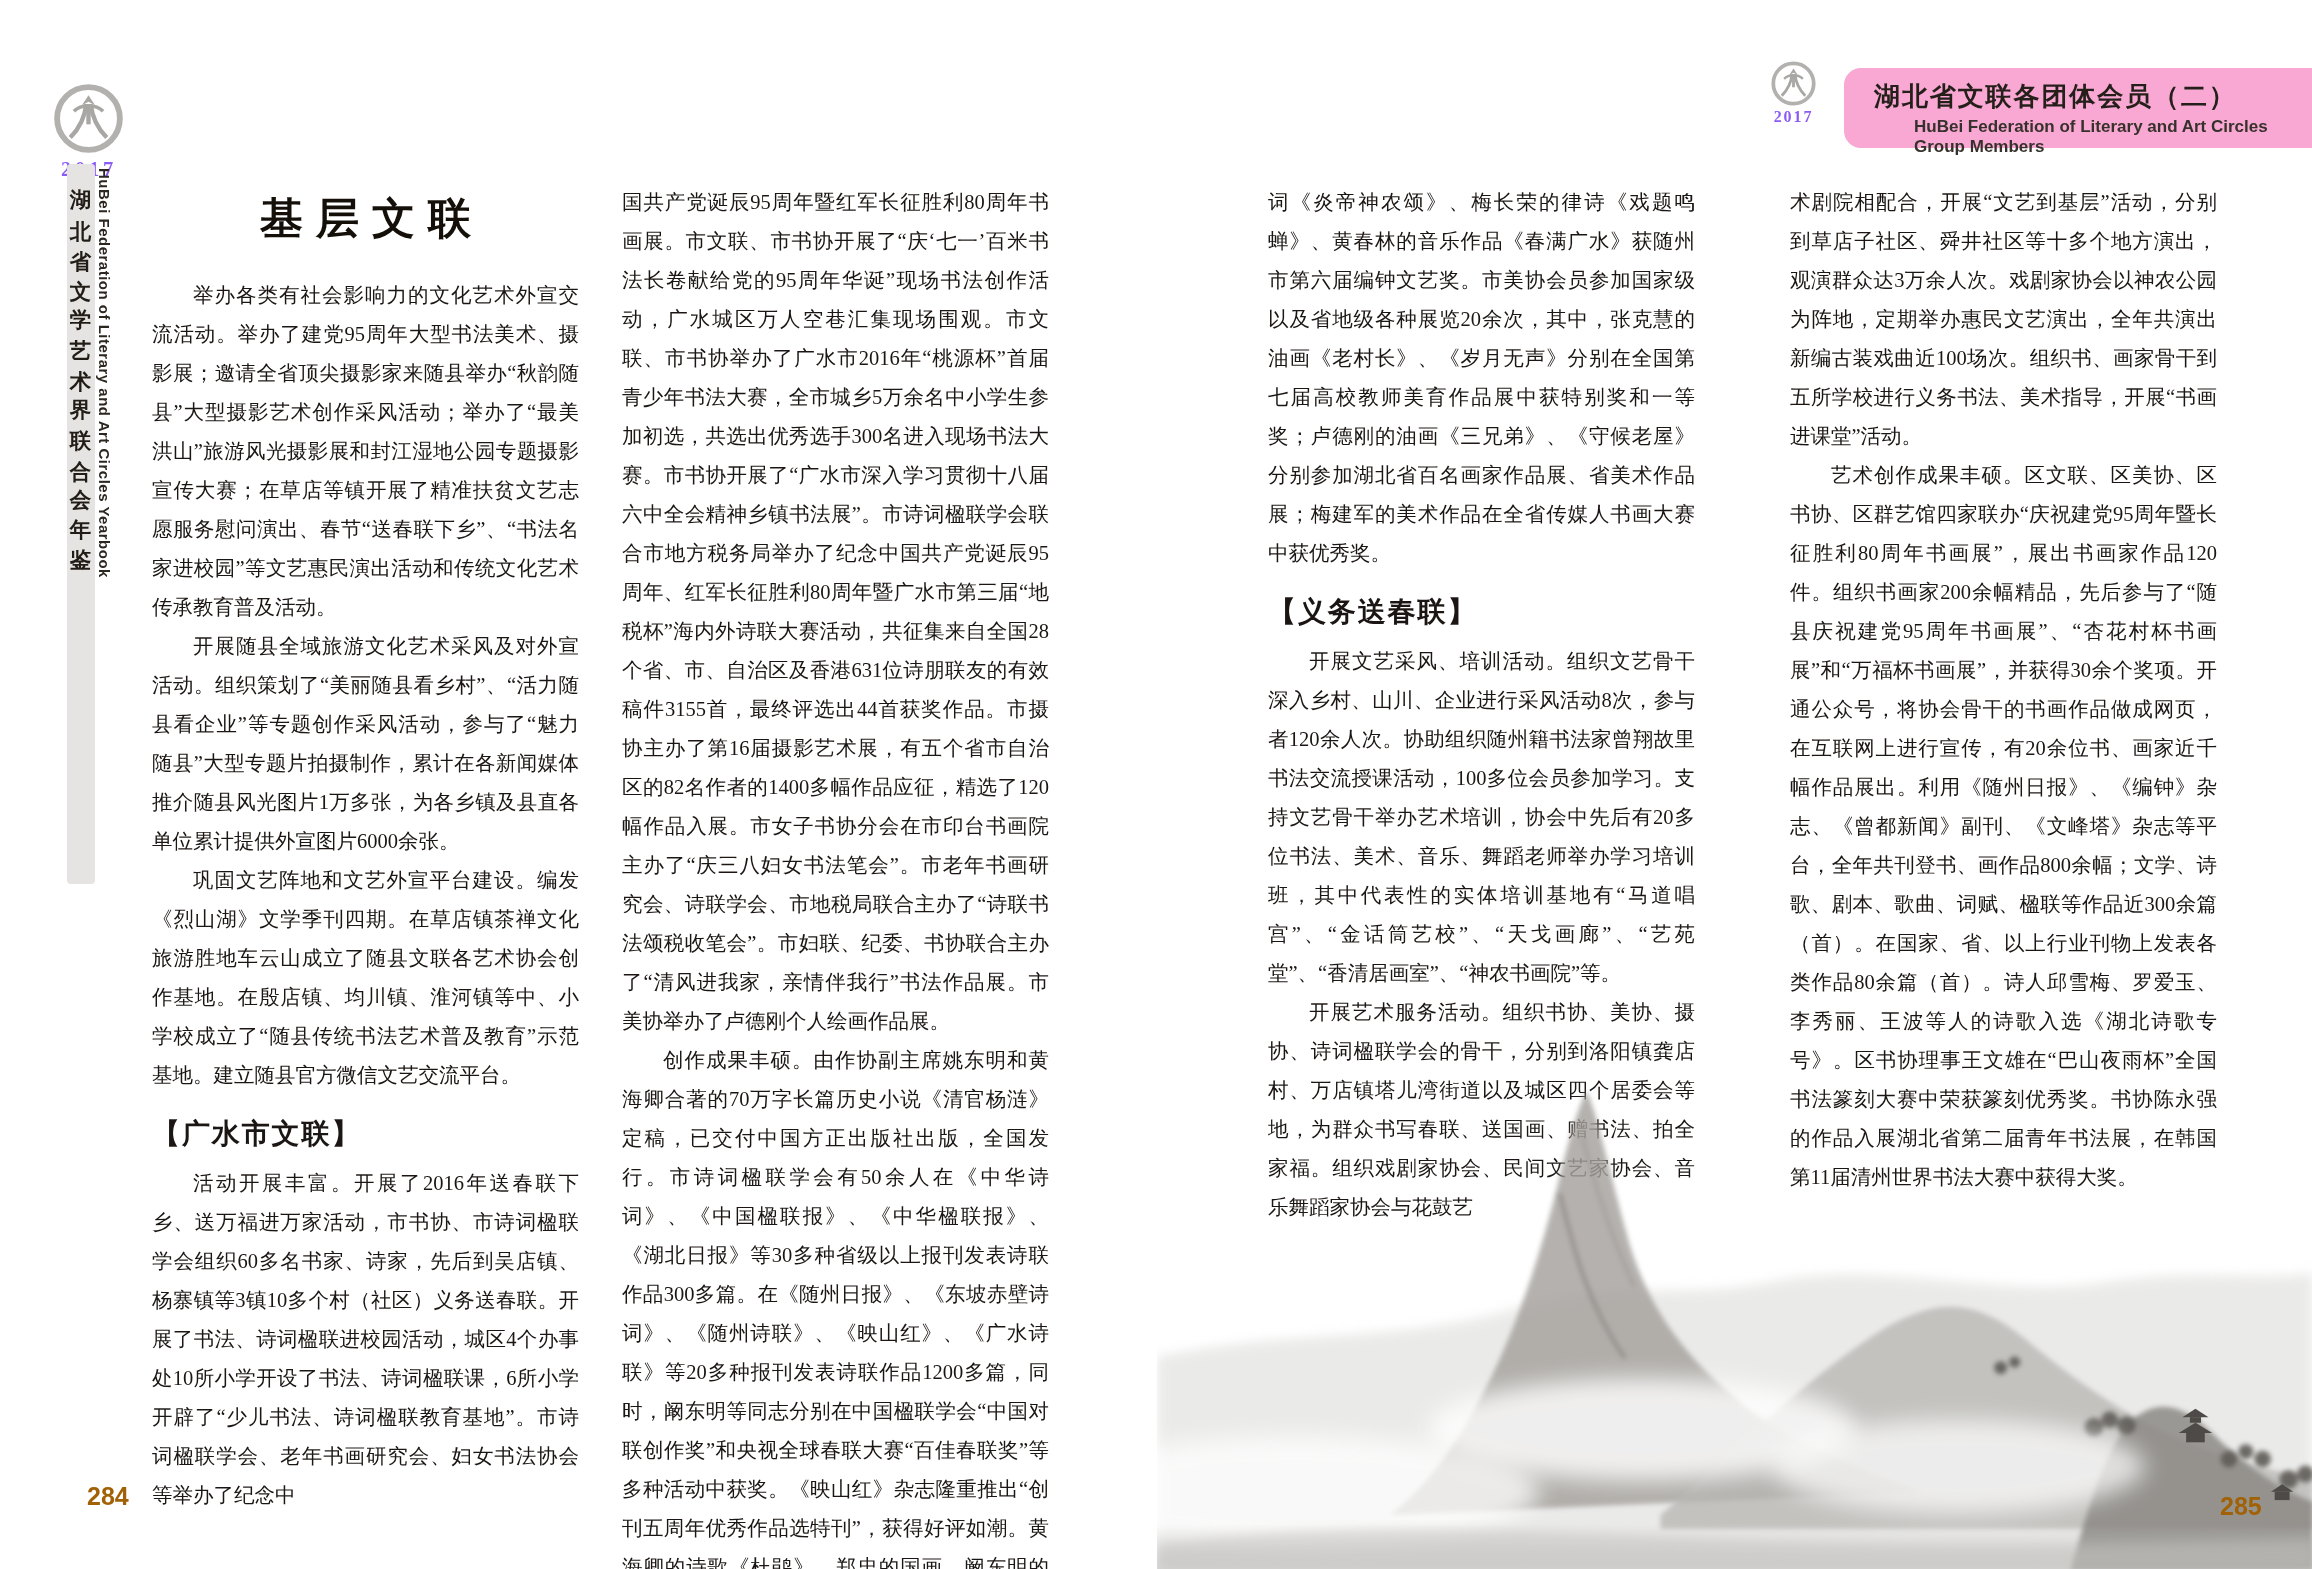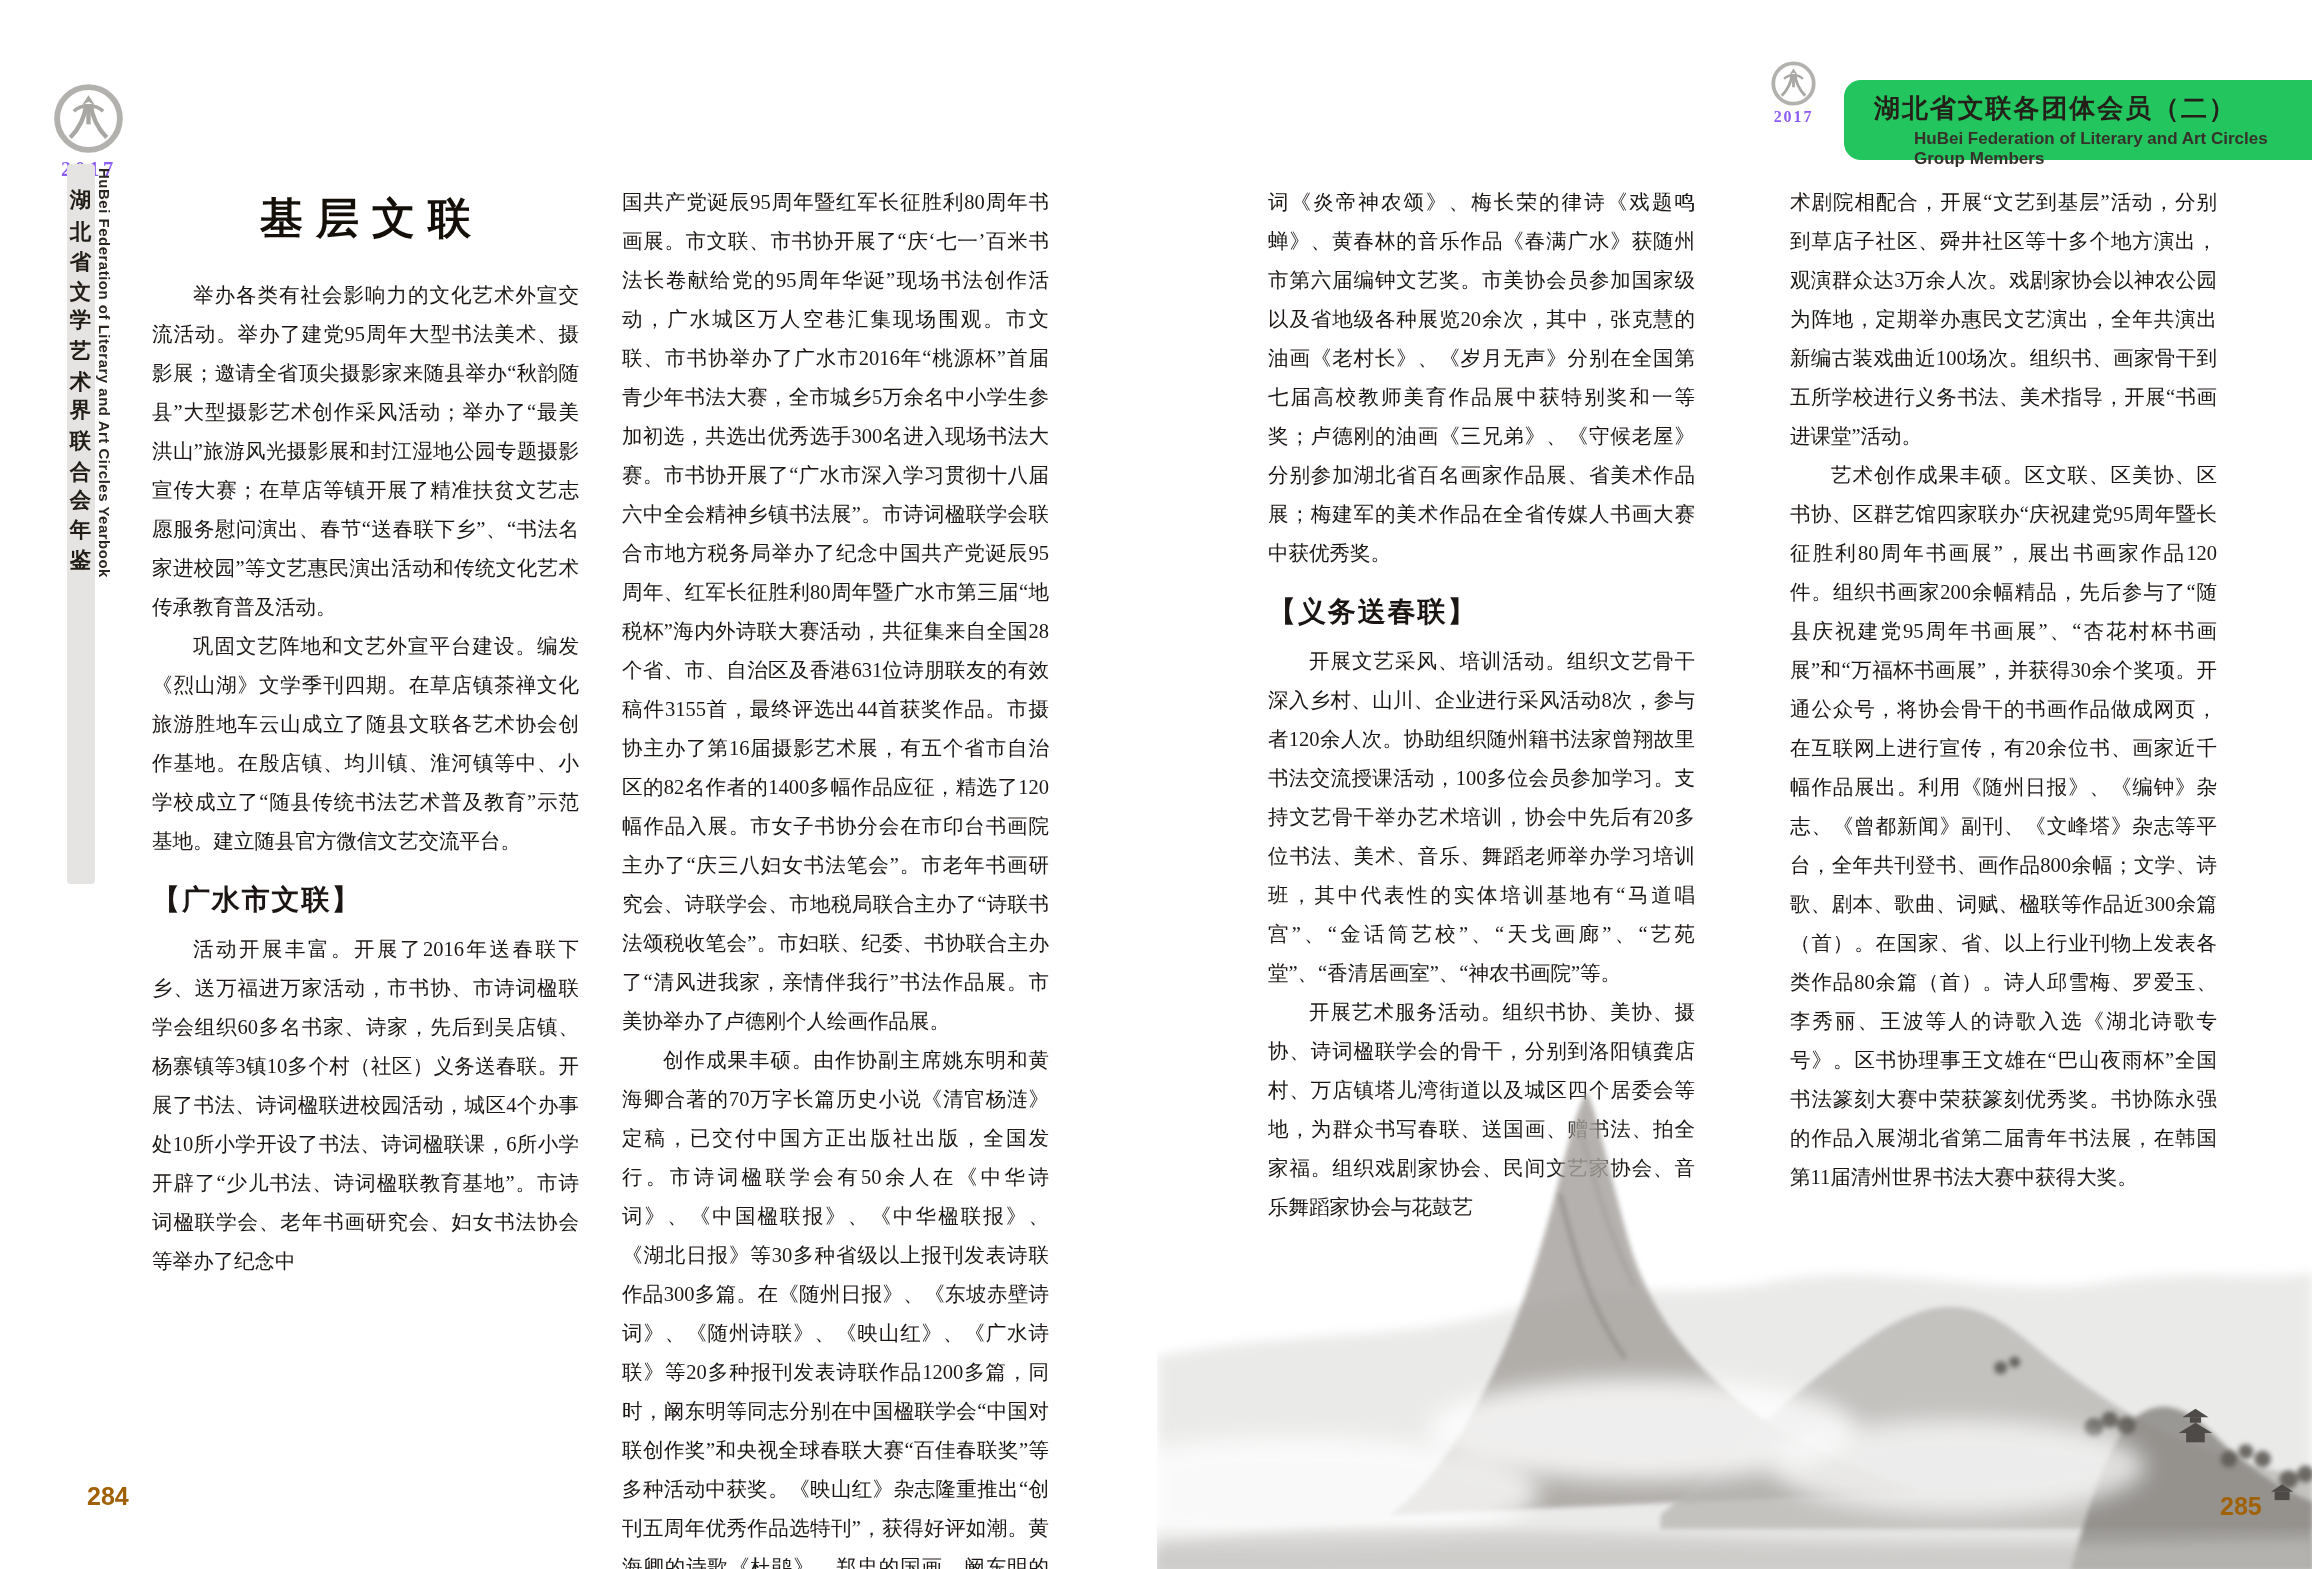--- a/index.html
+++ b/index.html
@@ -45,22 +45,22 @@
     font-size:21.4px;font-weight:700;letter-spacing:30px;color:#211c16;
   }
   #spine-en{
     left:96px;top:168px;height:522px;
     writing-mode:vertical-rl;
     font-family:"Liberation Sans","DejaVu Sans",sans-serif;
     font-size:15px;font-weight:700;color:#2b2620;letter-spacing:0.5px;
   }
   
   #chapter-box{
-    left:1844px;top:80px;width:469px;height:80px;box-sizing:border-box;
-    background:#22c55e;border-radius:17px 0 0 17px;padding:11.2px 0 0 30px;
+    left:1844px;top:68px;width:469px;height:80px;box-sizing:border-box;
+    background:#f9a8d4;border-radius:17px 0 0 17px;padding:11.2px 0 0 30px;
   }
   .header-cn{
     font-size:26px;font-weight:700;letter-spacing:1.9px;color:#241f19;
     font-family:"Liberation Sans","DejaVu Sans",sans-serif;
   }
   .header-en{
     font-size:17px;font-weight:700;color:#37312b;margin-top:2.8px;
     font-family:"Liberation Sans","DejaVu Sans",sans-serif;
     margin-left:40px;
   }
@@ -90,20 +90,21 @@
 <div class="abs logo-year" id="left-year">2017</div>
 
 <div class="abs" id="spine-strip"></div>
 <div class="abs" id="spine-cn">湖北省文学艺术界联合会年鉴</div>
 <div class="abs" id="spine-en">HuBei Federation of Literary and Art Circles Yearbook</div>
 
 <div class="abs" id="page-title">基层文联</div>
 
 <div class="col" id="col1">
     <div class="para indent">举办各类有社会影响力的文化艺术外宣交流活动。举办了建党95周年大型书法美术、摄影展；邀请全省顶尖摄影家来随县举办“秋韵随县”大型摄影艺术创作采风活动；举办了“最美洪山”旅游风光摄影展和封江湿地公园专题摄影宣传大赛；在草店等镇开展了精准扶贫文艺志愿服务慰问演出、春节“送春联下乡”、“书法名家进校园”等文艺惠民演出活动和传统文化艺术传承教育普及活动。</div>
+    <div class="para indent">开展随县全域旅游文化艺术采风及对外宣活动。组织策划了“美丽随县看乡村”、“活力随县看企业”等专题创作采风活动，参与了“魅力随县”大型专题片拍摄制作，累计在各新闻媒体推介随县风光图片1万多张，为各乡镇及县直各单位累计提供外宣图片6000余张。</div>
     <div class="para indent">巩固文艺阵地和文艺外宣平台建设。编发《烈山湖》文学季刊四期。在草店镇茶禅文化旅游胜地车云山成立了随县文联各艺术协会创作基地。在殷店镇、均川镇、淮河镇等中、小学校成立了“随县传统书法艺术普及教育”示范基地。建立随县官方微信文艺交流平台。</div>
     <div class="sec-heading">【广水市文联】</div>
     <div class="para indent">活动开展丰富。开展了2016年送春联下乡、送万福进万家活动，市书协、市诗词楹联学会组织60多名书家、诗家，先后到吴店镇、杨寨镇等3镇10多个村（社区）义务送春联。开展了书法、诗词楹联进校园活动，城区4个办事处10所小学开设了书法、诗词楹联课，6所小学开辟了“少儿书法、诗词楹联教育基地”。市诗词楹联学会、老年书画研究会、妇女书法协会等举办了纪念中</div>
   </div>
 <div class="col" id="col2">
     <div class="para">国共产党诞辰95周年暨红军长征胜利80周年书画展。市文联、市书协开展了“庆‘七一’百米书法长卷献给党的95周年华诞”现场书法创作活动，广水城区万人空巷汇集现场围观。市文联、市书协举办了广水市2016年“桃源杯”首届青少年书法大赛，全市城乡5万余名中小学生参加初选，共选出优秀选手300名进入现场书法大赛。市书协开展了“广水市深入学习贯彻十八届六中全会精神乡镇书法展”。市诗词楹联学会联合市地方税务局举办了纪念中国共产党诞辰95周年、红军长征胜利80周年暨广水市第三届“地税杯”海内外诗联大赛活动，共征集来自全国28个省、市、自治区及香港631位诗朋联友的有效稿件3155首，最终评选出44首获奖作品。市摄协主办了第16届摄影艺术展，有五个省市自治区的82名作者的1400多幅作品应征，精选了120幅作品入展。市女子书协分会在市印台书画院主办了“庆三八妇女书法笔会”。市老年书画研究会、诗联学会、市地税局联合主办了“诗联书法颂税收笔会”。市妇联、纪委、书协联合主办了“清风进我家，亲情伴我行”书法作品展。市美协举办了卢德刚个人绘画作品展。</div>
     <div class="para indent">创作成果丰硕。由作协副主席姚东明和黄海卿合著的70万字长篇历史小说《清官杨涟》定稿，已交付中国方正出版社出版，全国发行。市诗词楹联学会有50余人在《中华诗词》、《中国楹联报》、《中华楹联报》、《湖北日报》等30多种省级以上报刊发表诗联作品300多篇。在《随州日报》、《东坡赤壁诗词》、《随州诗联》、《映山红》、《广水诗联》等20多种报刊发表诗联作品1200多篇，同时，阚东明等同志分别在中国楹联学会“中国对联创作奖”和央视全球春联大赛“百佳春联奖”等多种活动中获奖。《映山红》杂志隆重推出“创刊五周年优秀作品选特刊”，获得好评如潮。黄海卿的诗歌《杜鹃》、郑忠的国画、阚东明的诗</div>
   </div>
 
 <div class="abs page-num" id="pagenum-left">284</div>

